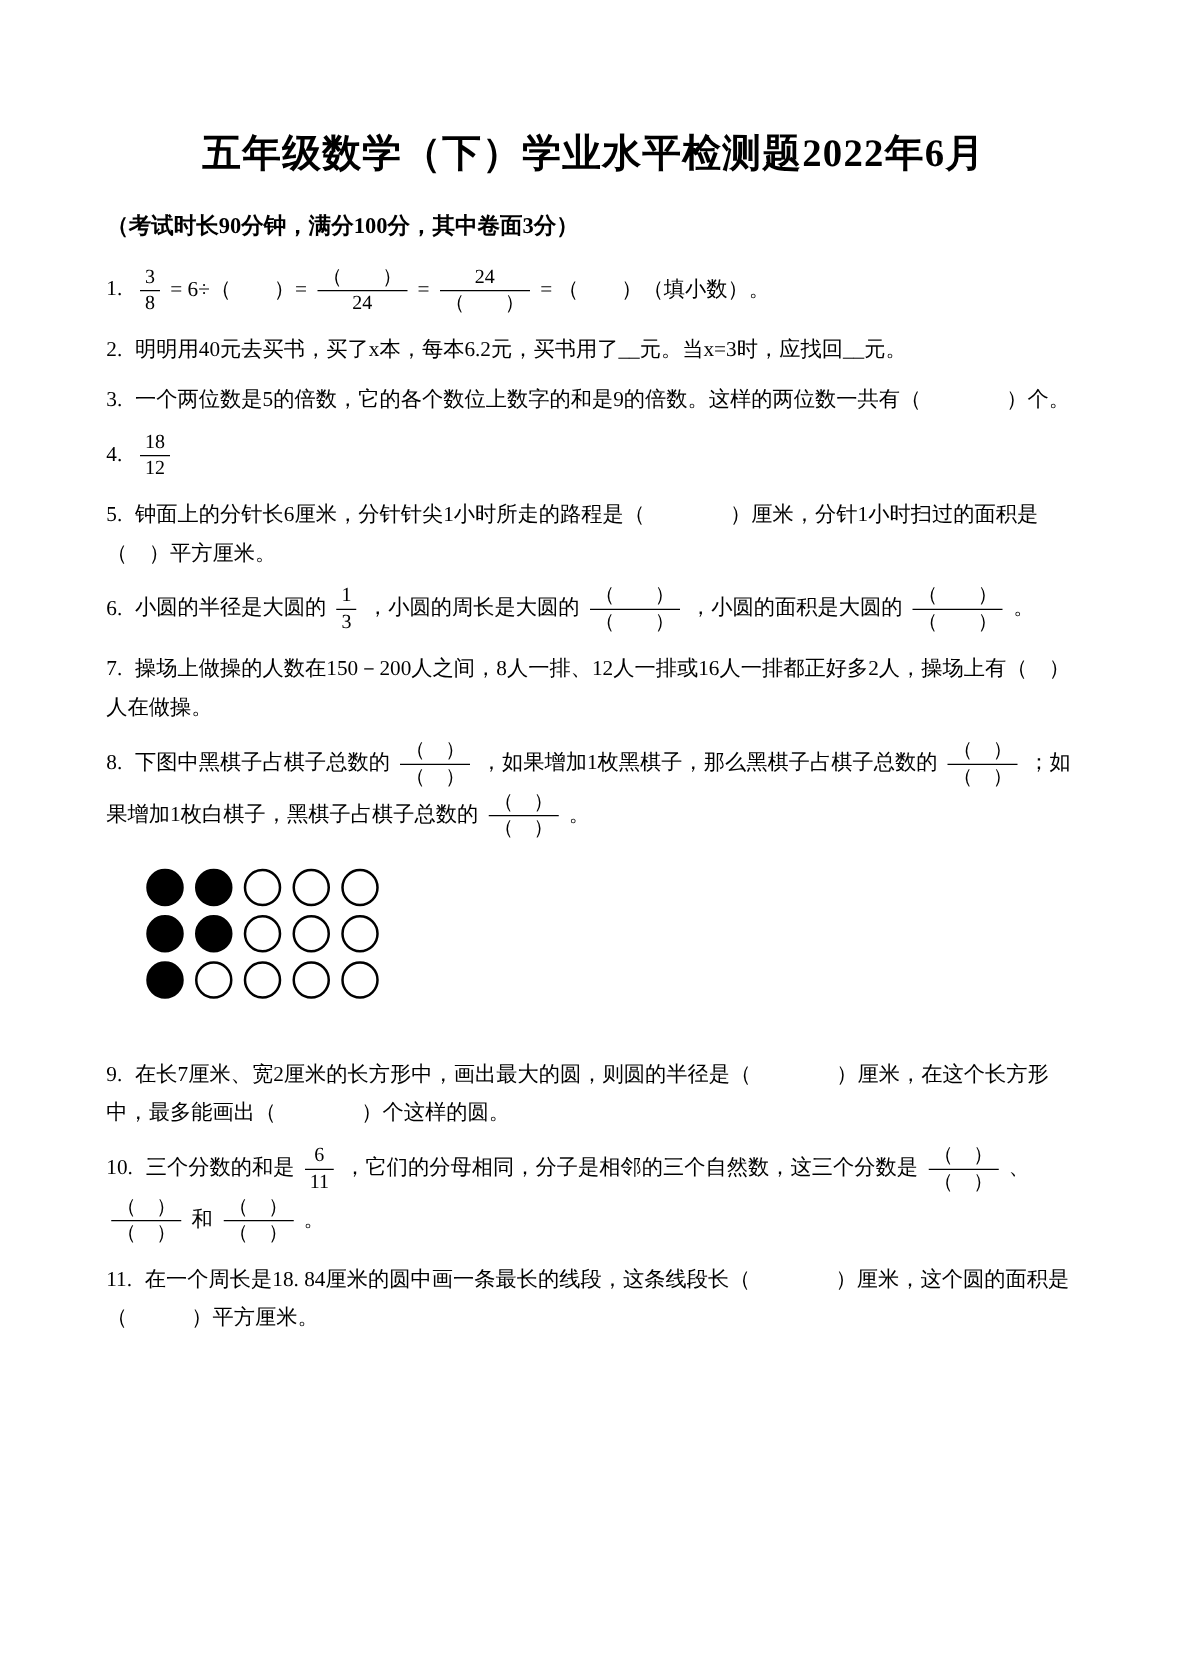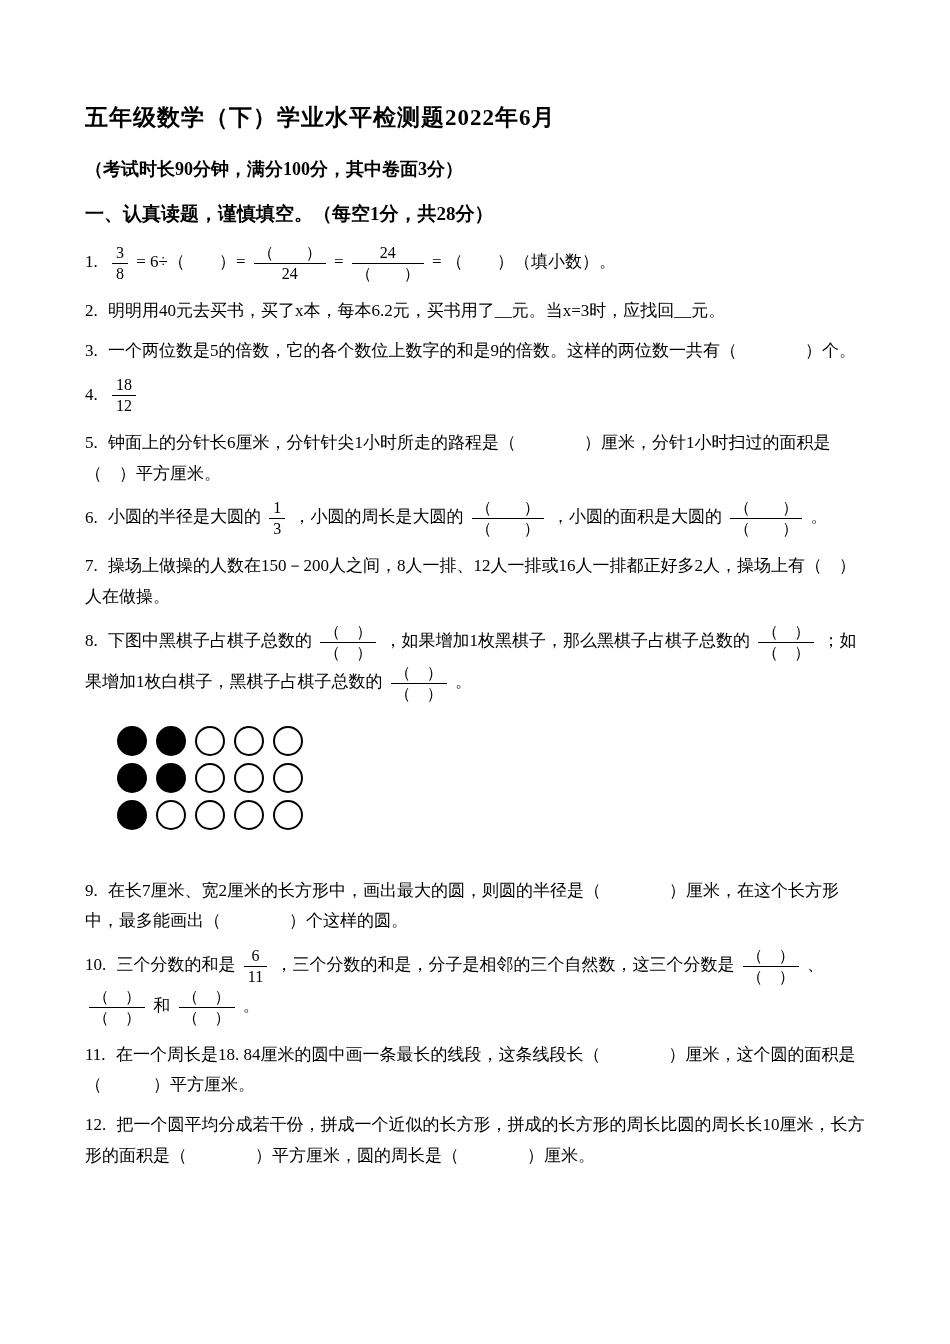--- a/index.html
+++ b/index.html
@@ -6,22 +6,22 @@
   html, body { background: #ffffff; }
   body {
     width: 950px;
     height: 1344px;
     color: #000000;
     font-family: "Liberation Serif", "DejaVu Serif", serif;
     overflow: hidden;
   }
   .page { padding: 102px 85px 0 85px; }
   .title {
-    text-align: left;
-    font-size: 23px;
+    text-align: center;
+    font-size: 31px;
     font-weight: bold;
     letter-spacing: 1px;
     margin-bottom: 24px;
   }
   .subtitle {
     font-size: 18px;
     font-weight: bold;
     margin-bottom: 20px;
   }
   .section-heading {
@@ -71,21 +71,20 @@
   }
   .circle.black { background: #000000; }
 </style>
 </head>
 <body>
 
 <div class="page">
 
   <div class="title">五年级数学（下）学业水平检测题2022年6月</div>
   <div class="subtitle">（考试时长90分钟，满分100分，其中卷面3分）</div>
-  <div class="section-heading">一、认真读题，谨慎填空。（每空1分，共28分）</div>
 
   <p class="item tall">
     <span class="qnum">1.</span>
     <span class="frac">
       <span class="num">3</span>
       <span class="den">8</span>
     </span>
     <span>= 6÷（　　）=</span>
     <span class="frac">
       <span class="num">（　　）</span>
@@ -197,21 +196,21 @@
     <span>在长7厘米、宽2厘米的长方形中，画出最大的圆，则圆的半径是（　　　　）厘米，在这个长方形中，最多能画出（　　　　）个这样的圆。</span>
   </p>
 
   <p class="item tall">
     <span class="qnum">10.</span>
     <span>三个分数的和是</span>
     <span class="frac">
       <span class="num">6</span>
       <span class="den">11</span>
     </span>
-    <span>，三个分数的和是，分子是相邻的三个自然数，这三个分数是</span>
+    <span>，它们的分母相同，分子是相邻的三个自然数，这三个分数是</span>
     <span class="frac">
       <span class="num">（　）</span>
       <span class="den">（　）</span>
     </span>
     <span>、</span>
     <span class="frac">
       <span class="num">（　）</span>
       <span class="den">（　）</span>
     </span>
     <span>和</span>
@@ -220,18 +219,14 @@
       <span class="den">（　）</span>
     </span>
     <span>。</span>
   </p>
 
   <p class="item">
     <span class="qnum">11.</span>
     <span>在一个周长是18. 84厘米的圆中画一条最长的线段，这条线段长（　　　　）厘米，这个圆的面积是（　　　）平方厘米。</span>
   </p>
 
-  <p class="item">
-    <span class="qnum">12.</span>
-    <span>把一个圆平均分成若干份，拼成一个近似的长方形，拼成的长方形的周长比圆的周长长10厘米，长方形的面积是（　　　　）平方厘米，圆的周长是（　　　　）厘米。</span>
-  </p>
 
 </div>
 
 </body></html>

